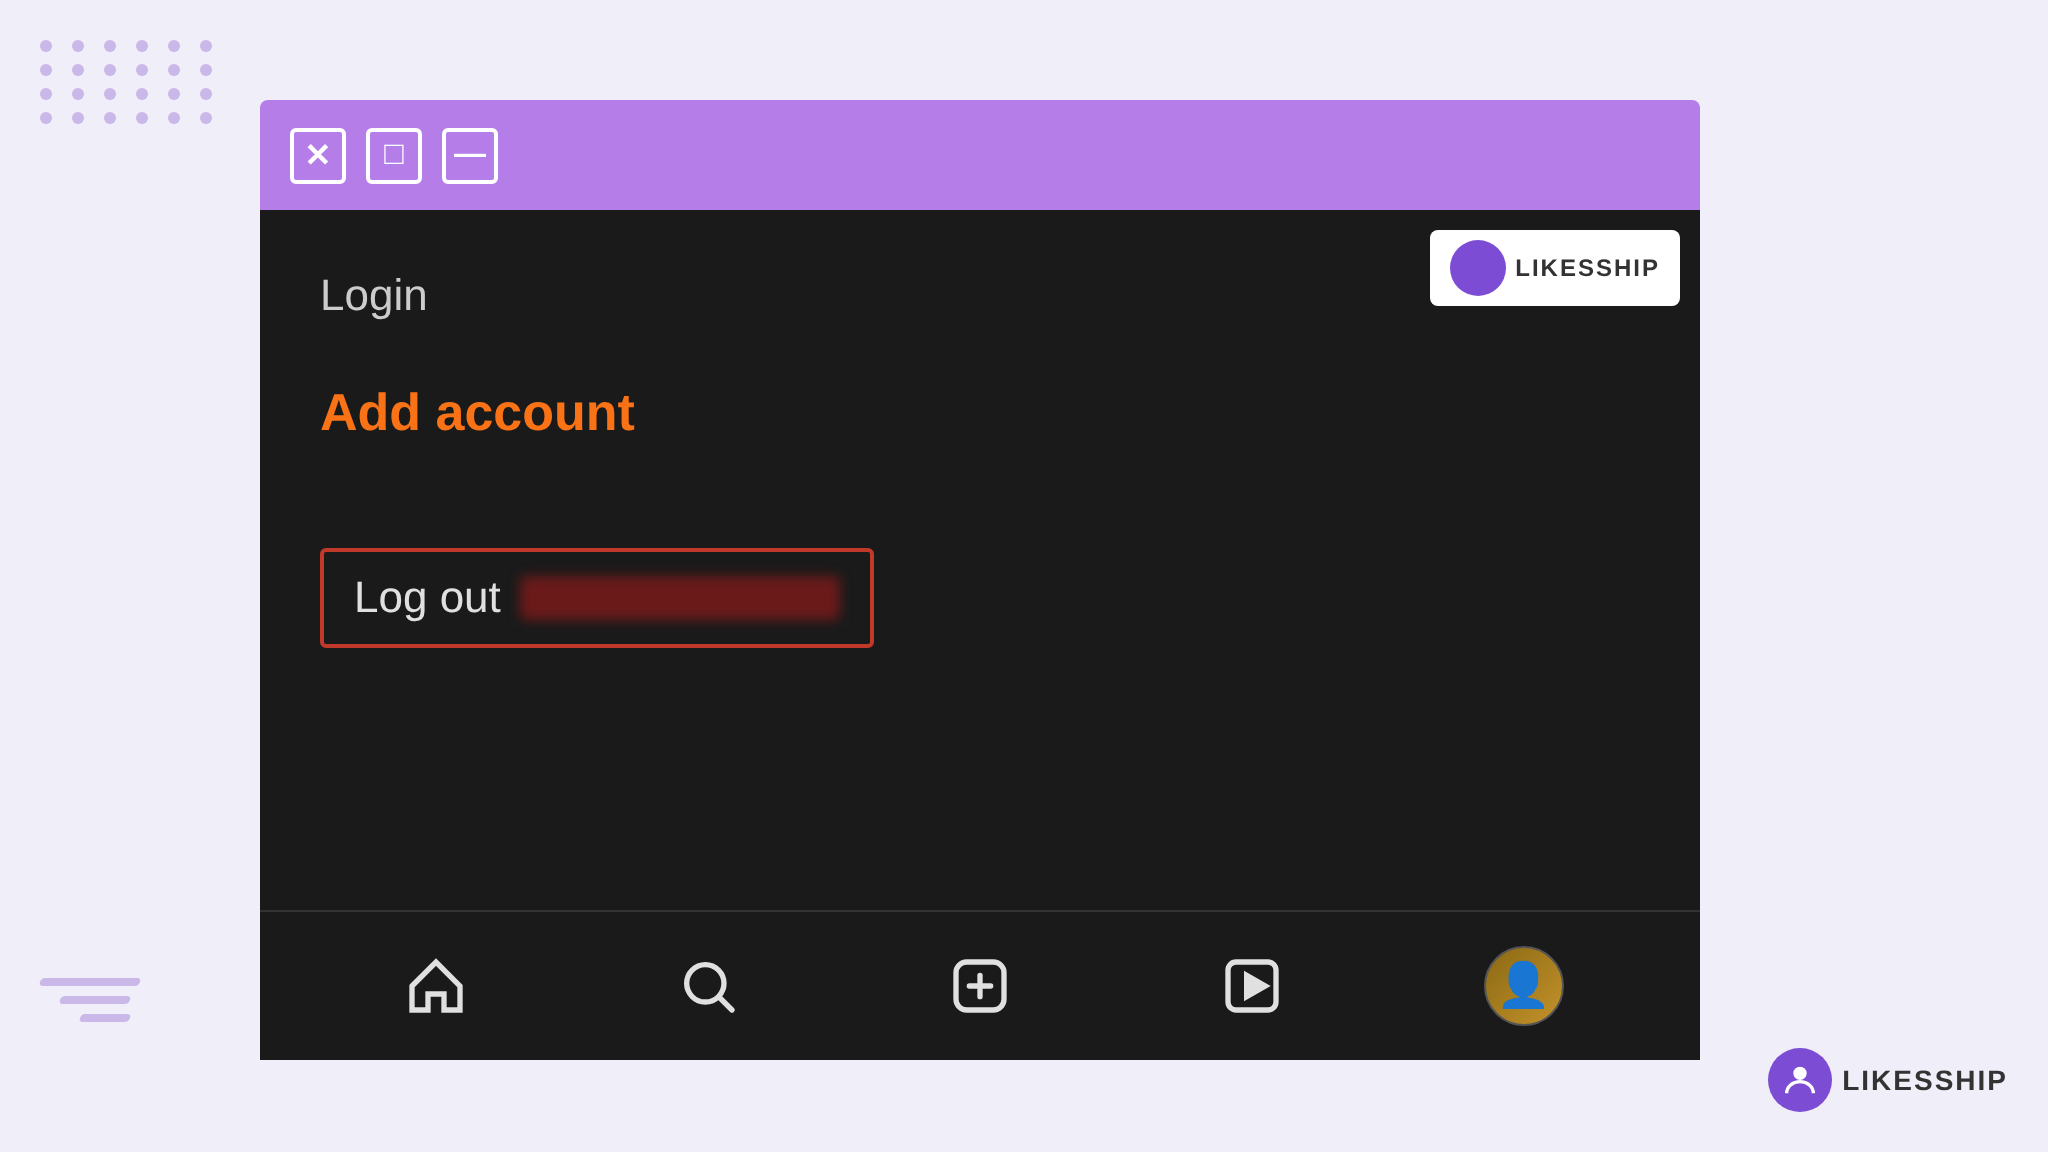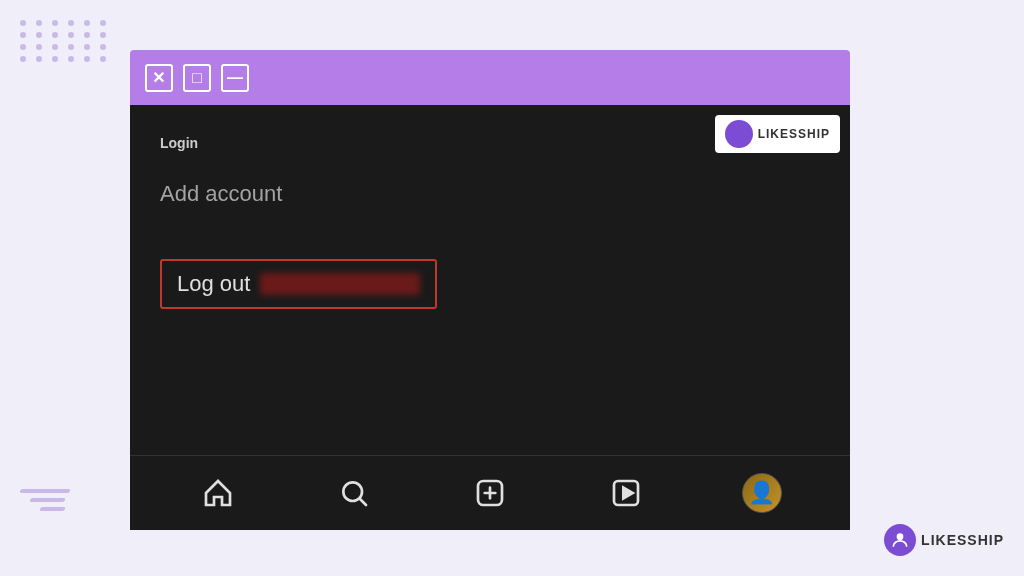--- a/index.html
+++ b/index.html
@@ -150,29 +150,29 @@
     }
 
     
     .menu-area {
       padding: 30px 30px 0 30px;
       flex: 1;
     }
 
     .login-label {
       color: #ccc;
-      font-size: 14px;
-      font-weight: 700;
-      margin-bottom: 30px;
-    }
-
-    .add-account-link {
-      color: #a3a3a3;
       font-size: 22px;
       font-weight: 400;
+      margin-bottom: 30px;
+    }
+
+    .add-account-link {
+      color: #f97316;
+      font-size: 26px;
+      font-weight: 700;
       margin-bottom: 40px;
       cursor: pointer;
       display: block;
     }
 
     .logout-row {
       display: inline-flex;
       align-items: center;
       border: 2px solid #c0392b;
       padding: 10px 15px;

